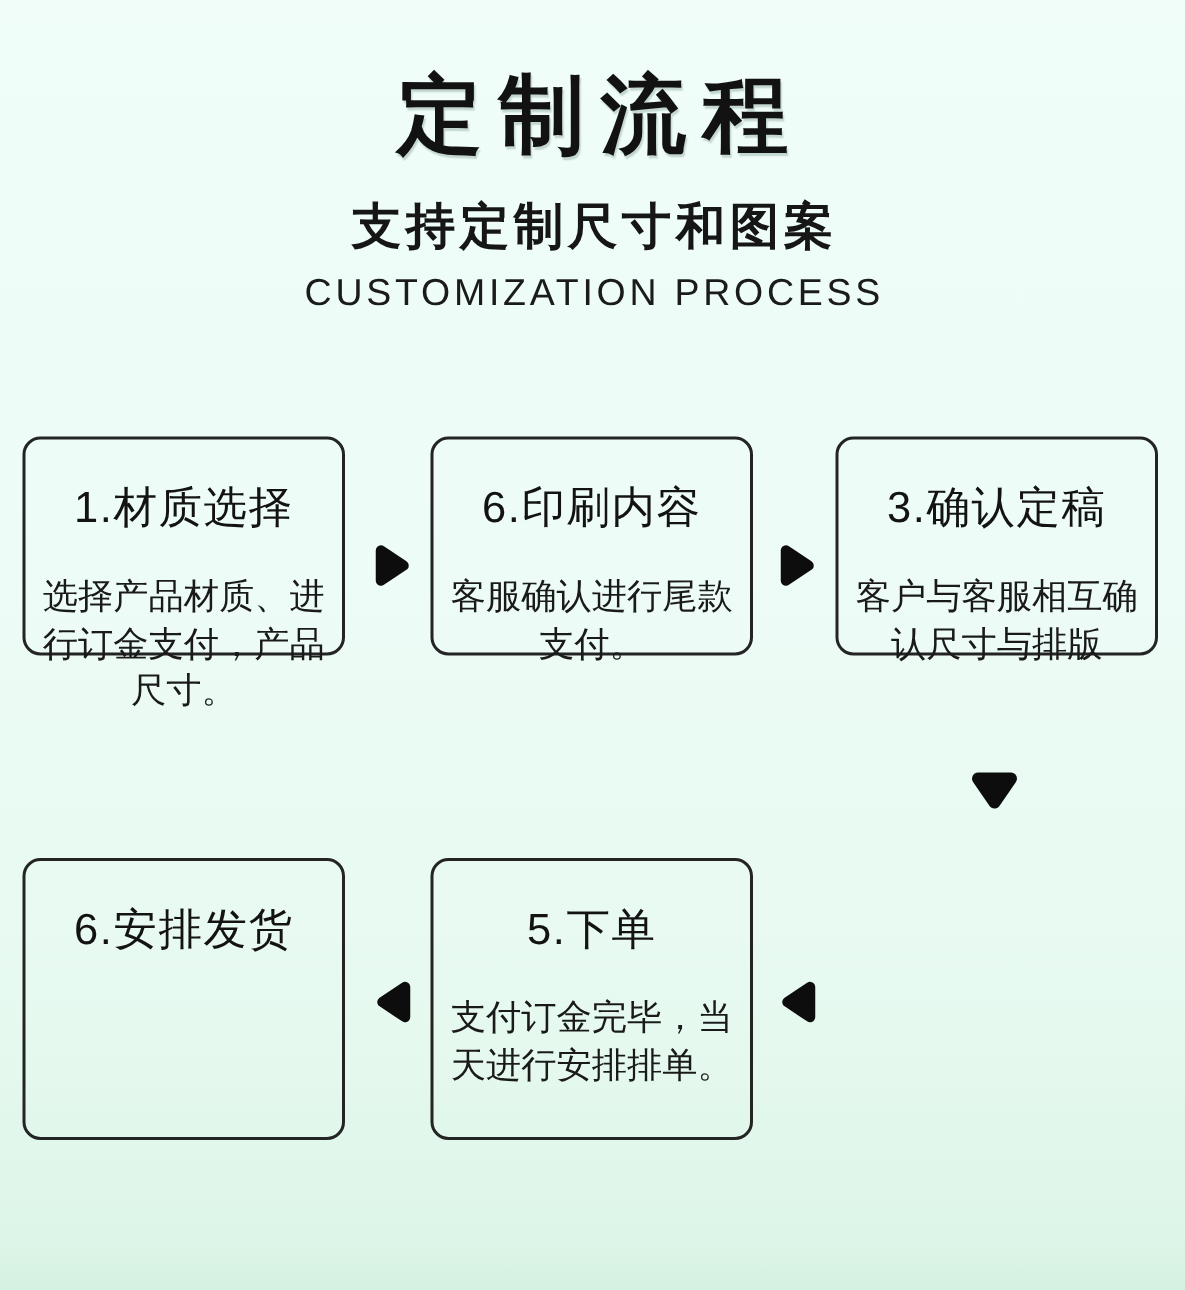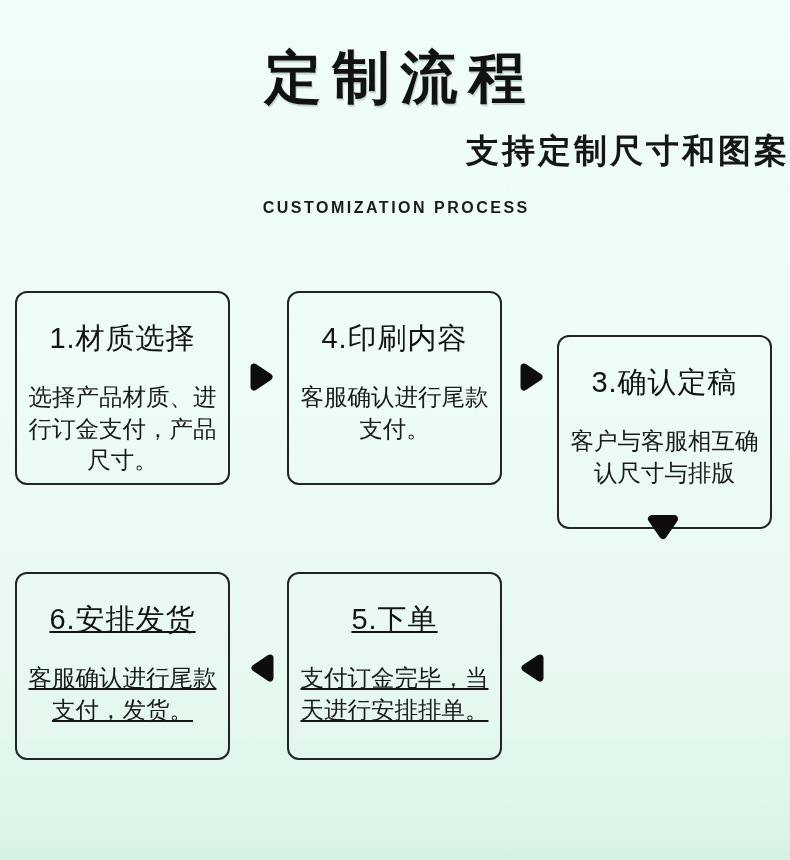--- a/index.html
+++ b/index.html
@@ -25,45 +25,44 @@
     color: #121212;
     text-shadow: 1px 2px 1px rgba(40,80,60,0.22);
   }
   .header .subtitle {
     margin-top: 20px;
     font-size: 33px;
     font-weight: 700;
     letter-spacing: 3px;
     text-indent: 3px;
     color: #161616;
-    text-align: right;
   }
   .header .subtitle-en {
-    margin-top: 25px;
-    font-size: 16px;
-    font-weight: 700;
+    margin-top: 7px;
+    font-size: 25px;
+    font-weight: 400;
     letter-spacing: 2.5px;
     text-indent: 2.5px;
     color: #1b1b1b;
   }
   .flow { position: absolute; left: 0; top: 0; width: 790px; height: 860px; }
   .step {
     position: absolute;
     width: 215px;
     border: 2px solid #242424;
     border-radius: 12px;
     background: transparent;
     padding: 26px 11px 10px 11px;
     text-align: center;
   }
-  .row-top { top: 291px; height: 194px; }
-  .row-bottom { top: 572px; height: 188px; text-decoration: underline; }
+  .row-top { top: 291px; height: 146px; }
+  .row-bottom { top: 572px; height: 188px; }
   .col-1 { left: 15px; }
   .col-2 { left: 287px; }
-  .col-3 { left: 557px; margin-top: 44px; }
+  .col-3 { left: 557px; }
   .step .step-title {
     font-size: 29px;
     font-weight: 500;
     letter-spacing: 1px;
     color: #131313;
   }
   .step .step-desc {
     margin-top: 23px;
     font-size: 23.5px;
     line-height: 1.35;
@@ -95,21 +94,21 @@
       <div class="step-desc">选择产品材质、进行订金支付，产品尺寸。</div>
     </div>
 
     <span class="arrow ar-1">
       <svg width="26" height="32" viewBox="0 0 26 32">
         <polygon points="5,6 20,16 5,26" fill="#0d0d0d" stroke="#0d0d0d" stroke-width="7" stroke-linejoin="round"></polygon>
       </svg>
     </span>
 
     <div class="step row-top col-2">
-      <div class="step-title">4.印刷内容</div>
+      <div class="step-title">6.印刷内容</div>
       <div class="step-desc">客服确认进行尾款支付。</div>
     </div>
 
     <span class="arrow ar-2">
       <svg width="26" height="32" viewBox="0 0 26 32">
         <polygon points="5,6 20,16 5,26" fill="#0d0d0d" stroke="#0d0d0d" stroke-width="7" stroke-linejoin="round"></polygon>
       </svg>
     </span>
 
     <div class="step row-top col-3">
@@ -136,17 +135,16 @@
     </div>
 
     <span class="arrow al-2">
       <svg width="26" height="32" viewBox="0 0 26 32">
         <polygon points="21,6 6,16 21,26" fill="#0d0d0d" stroke="#0d0d0d" stroke-width="7" stroke-linejoin="round"></polygon>
       </svg>
     </span>
 
     <div class="step row-bottom col-1">
       <div class="step-title">6.安排发货</div>
-      <div class="step-desc">客服确认进行尾款支付，发货。</div>
     </div>
 
   </div>
 </div>
 
 </body></html>

